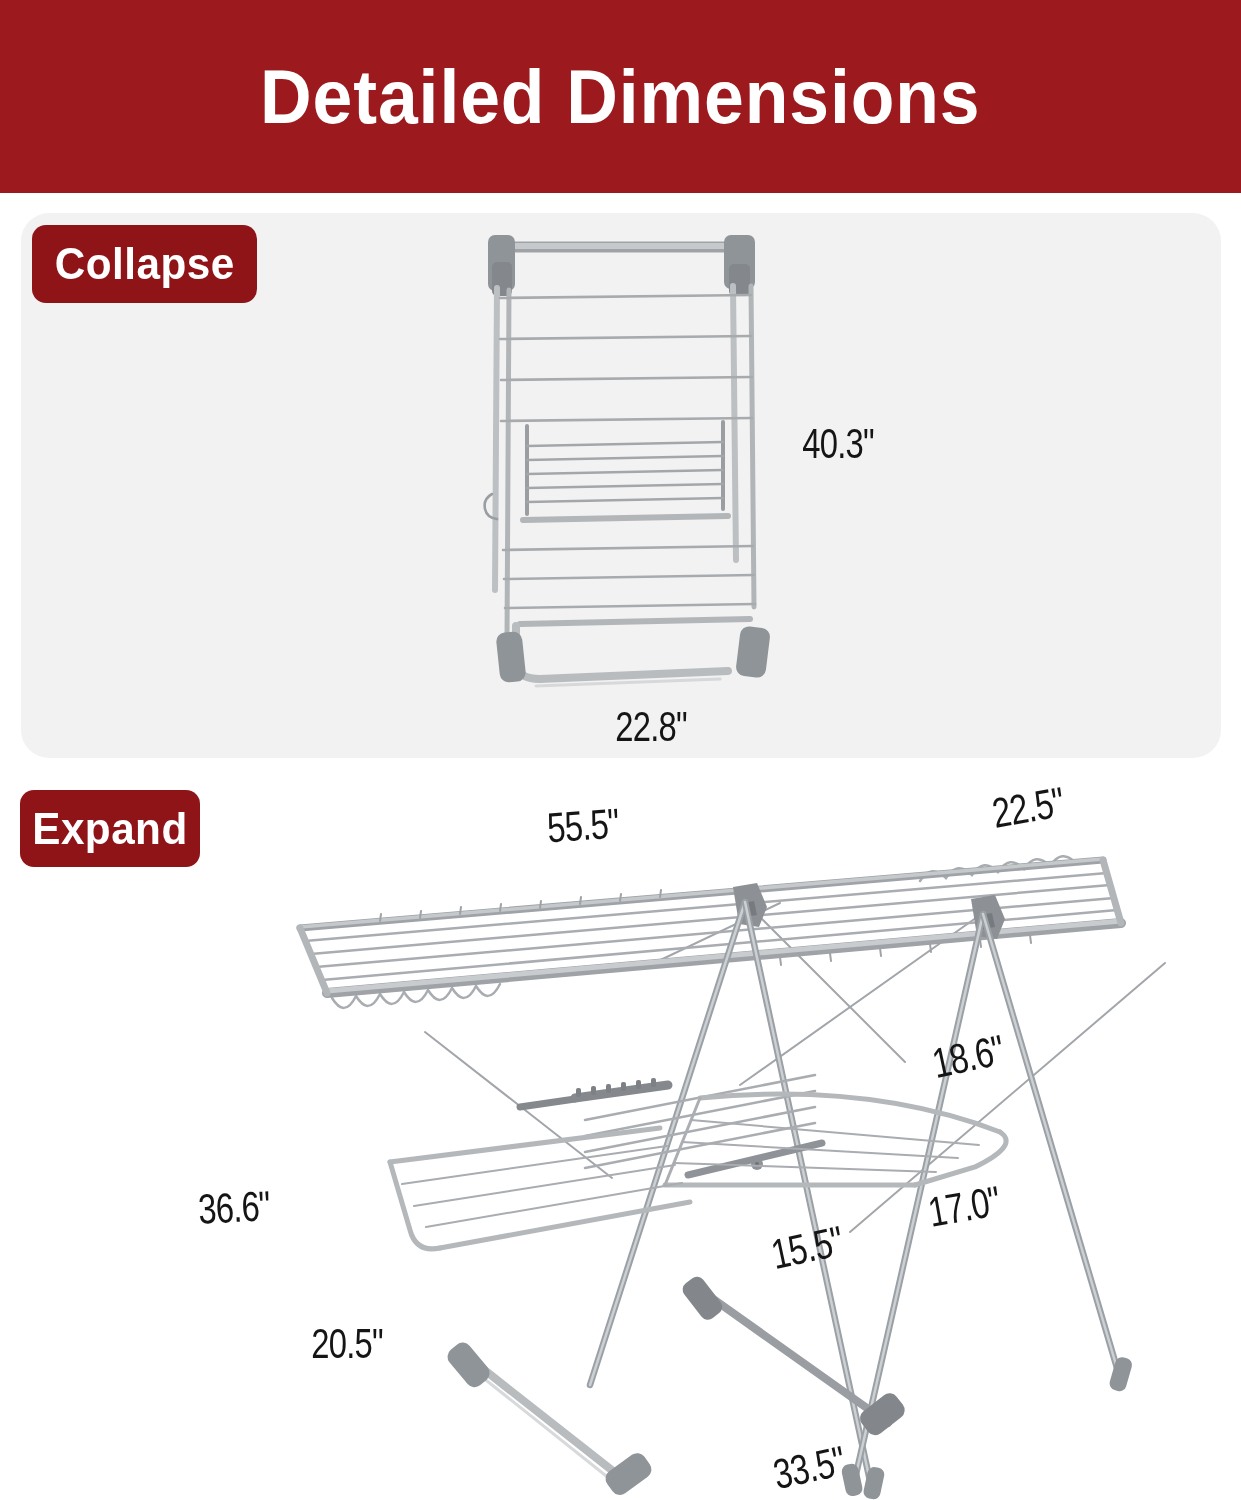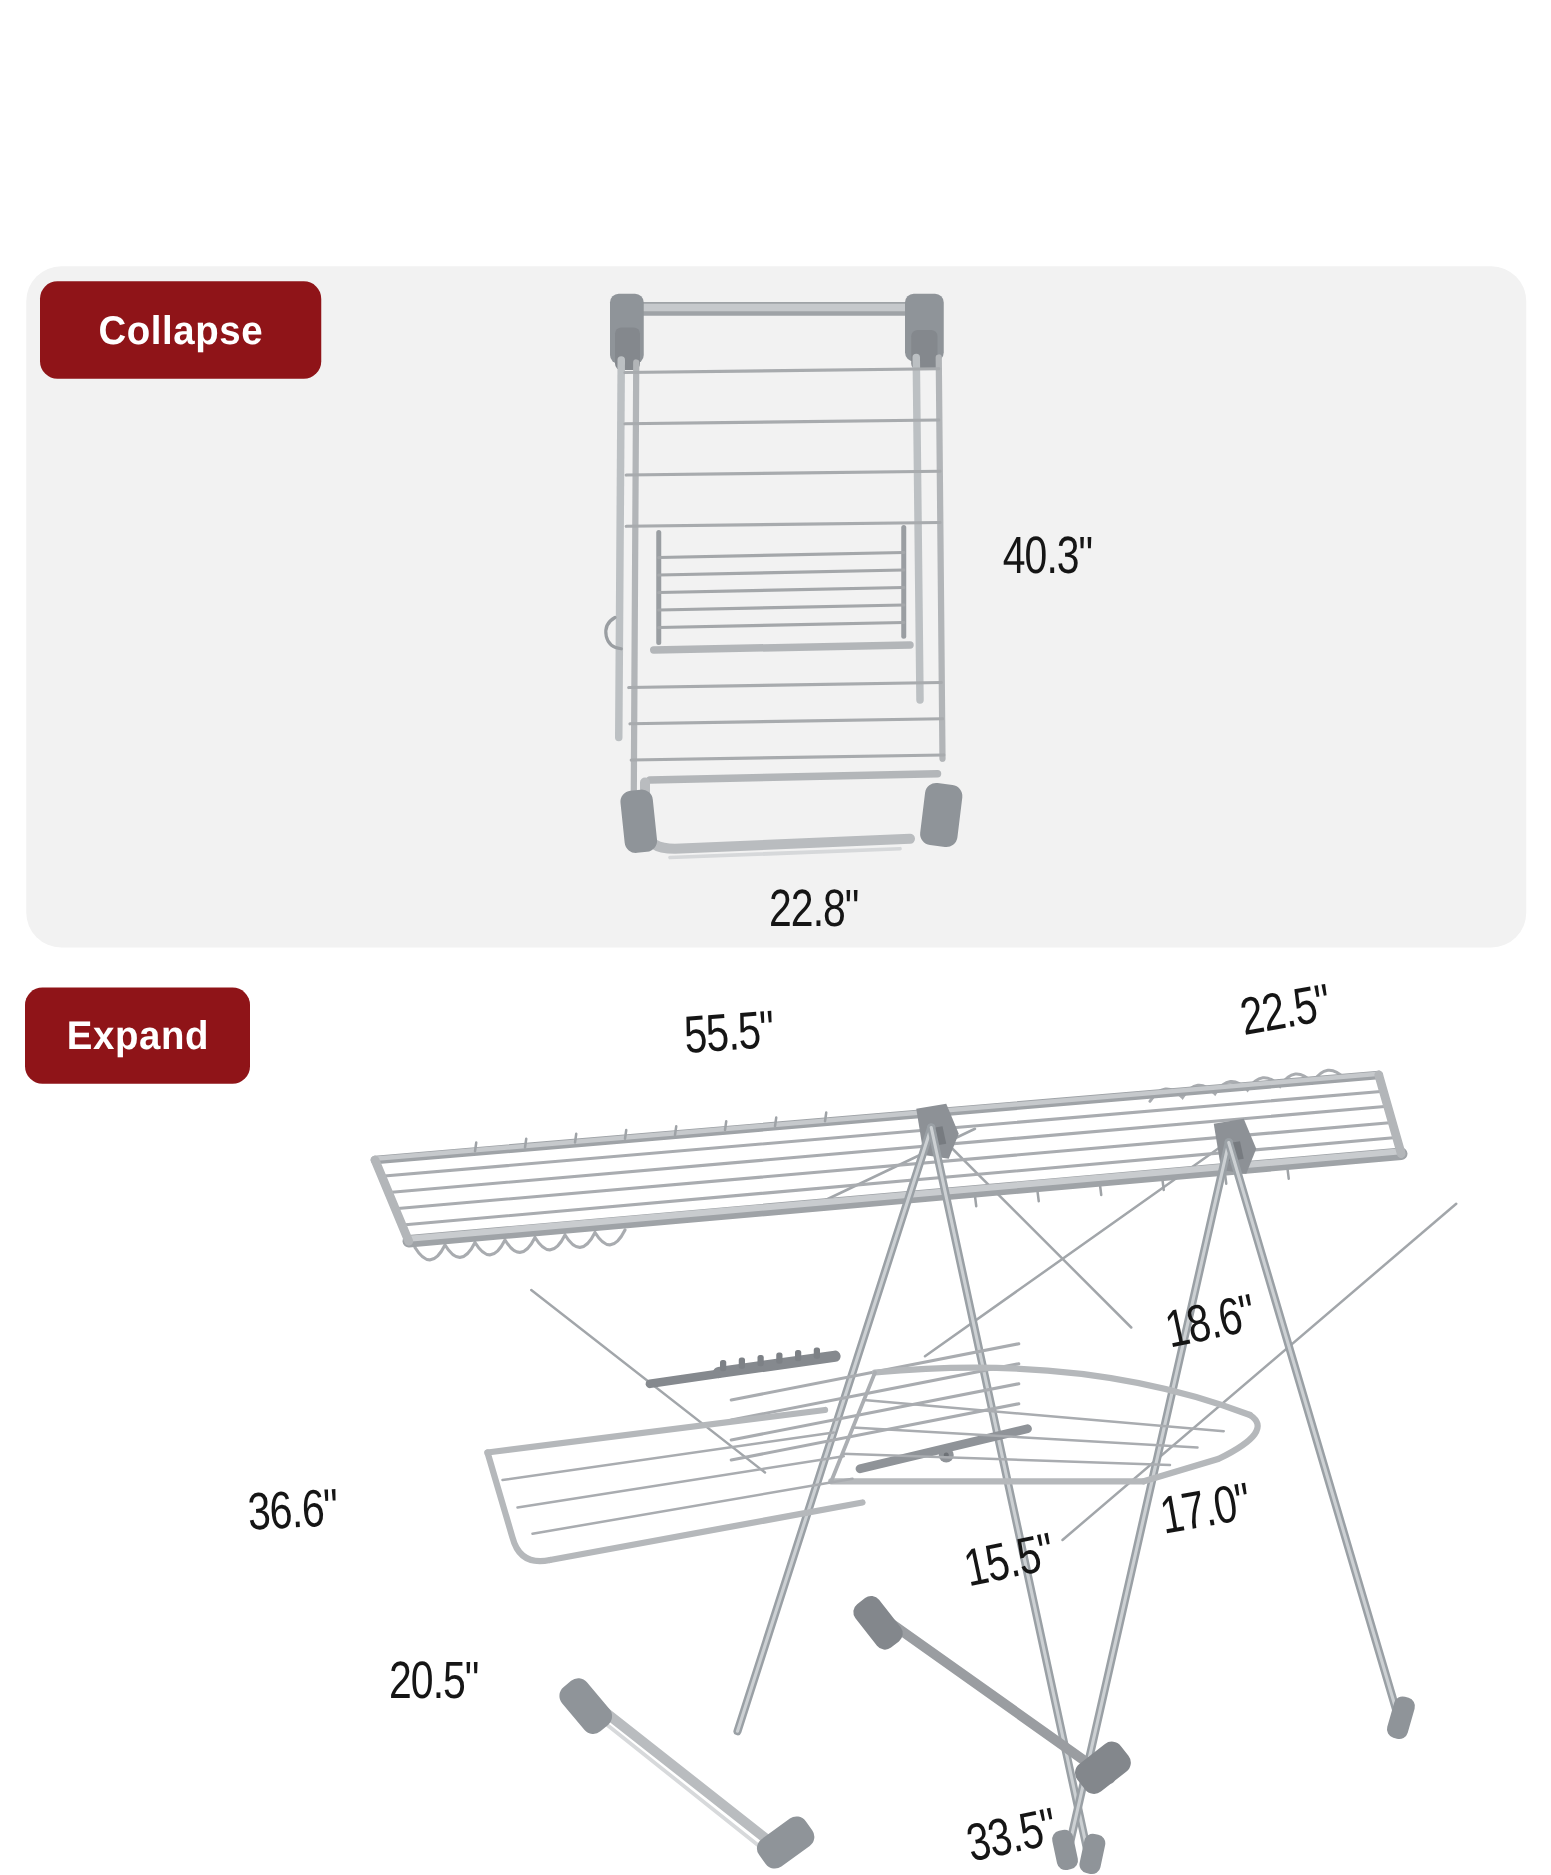--- a/index.html
+++ b/index.html
@@ -18,21 +18,21 @@
     transform:scaleX(.94);
   }
   
   .card{
     position:absolute;left:21px;top:213px;width:1200px;height:545px;
     background:#f2f2f2;border-radius:28px;
   }
   .badge{
     position:absolute;background:var(--badge-red,#8f1418);color:#fff;
     border-radius:14px;display:flex;align-items:center;justify-content:center;
-    font-weight:700;font-size:32px;letter-spacing:.5px;
+    font-weight:700;font-size:44px;letter-spacing:.5px;
   }
   .badge span{transform:scaleX(.96);}
   .badge-collapse{left:32px;top:225px;width:225px;height:78px;}
   .badge-expand{left:20px;top:790px;width:180px;height:77px;}
   
   .dim{
     position:absolute;color:#151515;font-size:42px;font-weight:400;white-space:nowrap;
     transform:translate(-50%,-50%) rotate(var(--rot,0deg)) scaleX(.78);
     letter-spacing:-1px;
   }
@@ -48,20 +48,23 @@
   .lbl-e-335{left:809px;top:1468px;--rot:-12deg;}
   
   .svg-collapsed{position:absolute;left:470px;top:228px;}
   .svg-expanded{position:absolute;left:220px;top:845px;}
 </style>
 </head>
 <body>
 
 <div id="stage" style="--banner-red: #9c1a1d; --badge-red: #8f1418;">
 
+  <div class="banner">
+    <h1>Detailed Dimensions</h1>
+  </div>
 
   <div class="card"></div>
 
   <div class="badge badge-collapse">
     <span>Collapse</span>
   </div>
 
   <svg class="svg-collapsed" width="330" height="470" viewBox="0 0 330 470">
     <g fill="none" stroke-linecap="round">
 

